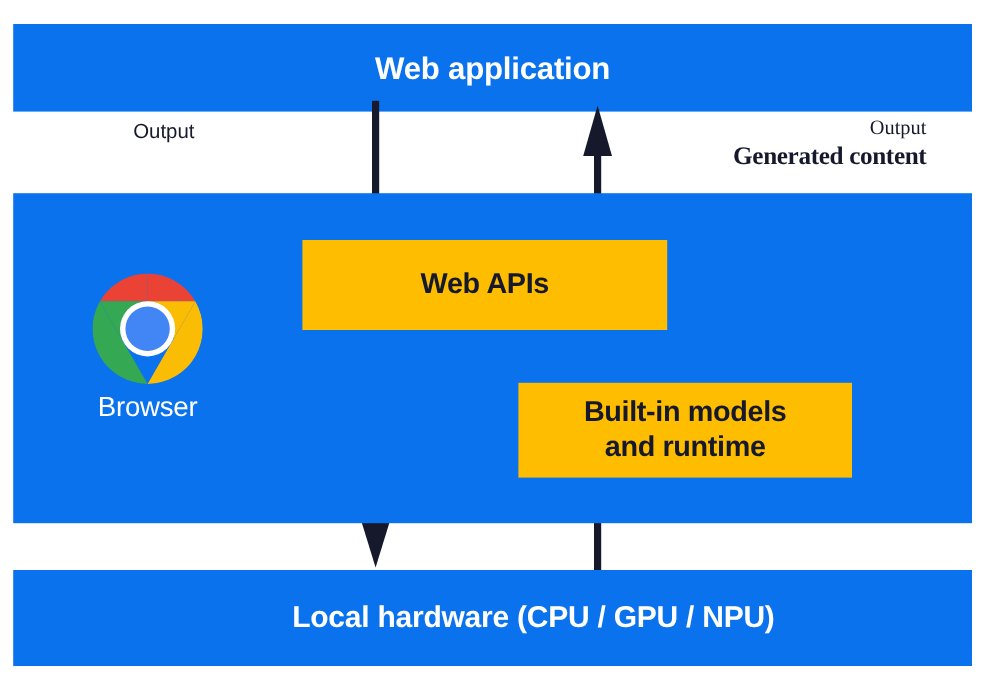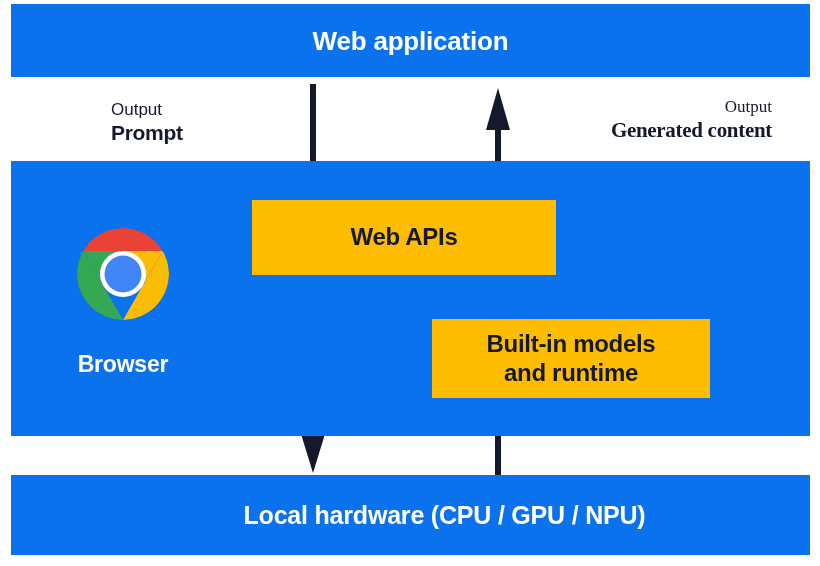--- a/index.html
+++ b/index.html
@@ -16,21 +16,21 @@
     height: 566px;
     background: #ffffff;
     overflow: hidden;
   }
 
   
   .band {
     position: absolute;
     background: #0b72ee;
   }
-  #band-top    { left: 11px; top: 4px;  width: 799px; height: 73px; }
+  #band-top    { left: 11px; top: 20px;  width: 799px; height: 73px; }
   #band-middle { left: 11px; top: 161px; width: 799px; height: 275px; }
   #band-bottom { left: 11px; top: 475px; width: 799px; height: 80px; }
 
   .band-label {
     position: absolute;
     width: 100%;
     text-align: center;
     color: #ffffff;
     font-weight: bold;
     letter-spacing: -0.2px;
@@ -94,39 +94,38 @@
   #browser-group {
     position: absolute;
     left: 52px;
     top: 226px;
     width: 142px;
     text-align: center;
   }
   #chrome-icon { display: block; margin: 0 auto; }
   #browser-label {
     display: block;
-    margin-top: 29px;
+    margin-top: 4px;
     color: #ffffff;
     font-size: 23px;
-    font-weight: bold;
+    font-weight: normal;
     letter-spacing: -0.2px;
   }
 </style>
 </head>
 <body>
 
 <div id="canvas">
 
   <div class="band" id="band-top">
     <div class="band-label" id="label-web-application">Web application</div>
   </div>
 
   <div class="flow-note" id="flow-input">
     <span class="flow-kicker">Output</span>
-    <span class="flow-value">Prompt</span>
   </div>
 
   <div class="flow-note" id="flow-output">
     <span class="flow-kicker">Output</span>
     <span class="flow-value">Generated content</span>
   </div>
 
   <svg class="arrow-svg" id="arrow-down-svg" viewBox="0 0 34 392">
     <rect x="14" y="0" width="6" height="354" fill="#15192b"></rect>
     <polygon points="5,350 29,350 17,389" fill="#15192b"></polygon>

